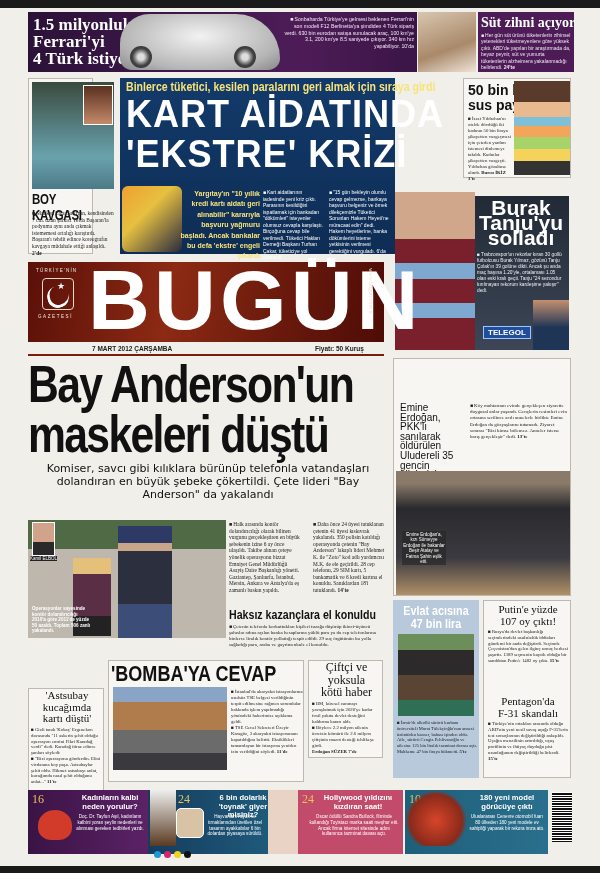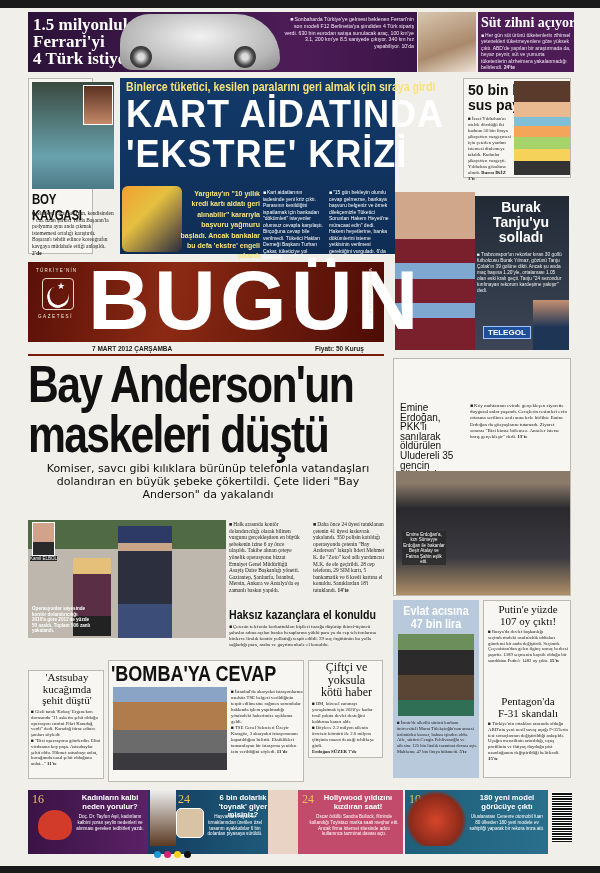--- a/index.html
+++ b/index.html
@@ -37,21 +37,21 @@
 .kart-c2{left:209px;top:111px;width:62px;font-size:5px;line-height:6.5px;color:#fff}
 
 .sus{left:463px;top:78px;width:108px;height:100px}
 .sus-title{left:4px;top:4px;font-size:14px;line-height:15px;font-weight:bold}
 .sus-txt{left:4px;top:37px;width:44px;font-size:4.8px;line-height:6px}
 .sus-photo{left:50px;top:2px;width:56px;height:94px;background:linear-gradient(180deg,#5a3a2a 0 22%,#e9b98f 22% 38%,#7fc0d8 38% 48%,#f3a65a 48% 60%,#a6d36a 60% 72%,#f5d25a 72% 85%,#333 85%)}
 
 .burak{left:395px;top:190px;width:176px;height:160px}
 .burak-player{left:0;top:2px;width:80px;height:158px;background:linear-gradient(180deg,#d0a78b 0 30%,#7a1f2c 30% 45%,#7ea8d0 45% 55%,#7a1f2c 55% 70%,#7ea8d0 70% 80%,#7a1f2c 80%)}
 .burak-box{left:78px;top:6px;width:96px;height:154px;background:linear-gradient(180deg,#222a36,#3c4656)}
-.burak-title{left:0;top:4px;width:96px;text-align:center;font-size:14px;line-height:15px;font-weight:bold;color:#fff}
+.burak-title{left:0;top:4px;width:96px;text-align:center;font-size:21px;line-height:15px;font-weight:bold;color:#fff}
 .burak-txt{left:4px;top:56px;width:88px;font-size:4.8px;line-height:6px;color:#eee}
 .telegol{left:10px;top:130px;background:#1f4f9a;color:#fff;font-size:8px;font-weight:bold;padding:1px 4px;border:1px solid #9cc4ff}
 .coach{left:60px;top:104px;width:36px;height:50px;background:linear-gradient(180deg,#c49070,#1f3556 55%)}
 
 .mast{left:28px;top:262px;width:356px;height:80px;background:linear-gradient(100deg,#5a1008,#8c2a14 40%,#6a1a0c 70%,#4e0c06)}
 .mast-tn{left:8px;top:6px;font-size:4.5px;letter-spacing:1.2px;color:#eed}
 .logo{left:14px;top:16px;width:32px;height:32px;border:1px solid #e8d8c8;border-radius:4px}
 .logo-star{left:14px;top:2px;color:#fff;font-size:9px}
 .logo-moon{left:4px;top:7px;width:22px;height:22px;border-radius:50%;border-left:3px solid #fff;border-bottom:3px solid #fff;transform:rotate(-20deg)}
 .mast-gz{left:10px;top:52px;font-size:4.5px;letter-spacing:1.6px;color:#eed}
@@ -75,21 +75,21 @@
 .haksiz{left:229px;top:608px;font-size:12.5px;font-weight:bold;white-space:nowrap;transform:scaleX(.85);transform-origin:left}
 .haksiz-txt{left:229px;top:624px;width:156px;font-size:5px;line-height:6px}
 
 .anne{left:393px;top:358px;width:178px;height:238px}
 .anne-title{left:6px;top:3px;font-size:18.5px;line-height:19px;white-space:nowrap}
 .anne-lead{left:6px;top:44px;width:68px;font-size:10px;line-height:9.6px}
 .anne-txt{left:76px;top:44px;width:98px;font-size:5px;line-height:6.2px}
 .anne-photo{left:2px;top:112px;width:174px;height:124px;background:linear-gradient(180deg,#8a7a6a 0 10%,#2a2a2e 30%,#3a3a40 70%,#b09068)}
 .anne-cap{left:6px;top:60px;width:44px;font-size:4.5px;line-height:5.4px;color:#fff;background:rgba(40,40,40,.7);padding:1px;text-align:center}
 
-.astsubay{left:28px;top:670px;width:76px;height:109px}
+.astsubay{left:28px;top:688px;width:76px;height:109px}
 .ast-title{left:0;top:1px;width:76px;text-align:center;font-size:11px;line-height:11.6px}
 .ast-txt{left:2px;top:38px;width:72px;font-size:4.8px;line-height:5.8px}
 .bomba{left:108px;top:660px;width:196px;height:122px}
 .bomba-title{left:2px;top:0;font-size:22px;font-weight:bold;white-space:nowrap;transform:scaleX(.82);transform-origin:left}
 .bomba-photo{left:4px;top:26px;width:114px;height:83px;background:linear-gradient(180deg,#8aa4c6 0 18%,#b07c4c 18% 52%,#6b6b6b 52% 80%,#3a3a3e 80%)}
 .bomba-txt{left:122px;top:28px;width:72px;font-size:4.8px;line-height:6px}
 .ciftci{left:308px;top:660px;width:75px;height:98px}
 .cif-title{left:0;top:0;width:75px;text-align:center;font-size:12px;line-height:12.5px}
 .cif-txt{left:3px;top:40px;width:70px;font-size:4.8px;line-height:6px}
 .evlat{left:393px;top:600px;width:86px;height:178px;background:#b8c9dc}
@@ -215,21 +215,21 @@
   <div class="abs anne-txt body-txt"><span class="bullet">Köy muhtarının evinde gerçekleşen ziyarette duygusal anlar yaşandı. Gençlerin resimleri evin ortasına serilince acılı annelerle birlikte Emine Erdoğan da gözyaşlarını tutamadı. Ziyaret sonrası "Bizi kimse bölemez. Anneler isterse barış gerçekleşir" dedi.</span> <b>13'te</b></div>
   <div class="abs anne-photo">
     <div class="abs anne-cap">Emine Erdoğan'a, kızı Sümeyye Erdoğan ile bakanlar Beşir Atalay ve Fatma Şahin eşlik etti.</div>
   </div>
 </div>
 
 <div class="abs astsubay box">
   <div class="abs ast-title serif">
     <div>'Astsubay</div>
     <div>kucağımda</div>
-    <div>şehit düştü'</div>
+    <div>kartı düştü'</div>
   </div>
   <div class="abs ast-txt body-txt">
     <div class="bullet">Gizli tanık 'Kokaç' Ergenekon davasında "11 askerin şehit olduğu operasyon emrini Fikri Karadağ verdi" dedi. Karadağ itiraz edince şunları söyledi:</div>
     <div><span class="bullet">"Bizi operasyona gönderdin. Elini vicdanına koy paşa. Astsubaylar şehit oldu. Hikmet astsubayı anlat, kucağımda nasıl şehit olduğunu anlat..."</span> <b>11'te</b></div>
   </div>
 </div>
 
 <div class="abs bomba box">
   <div class="abs bomba-title">'BOMBA'YA CEVAP</div>
   <div class="abs bomba-photo"></div>

